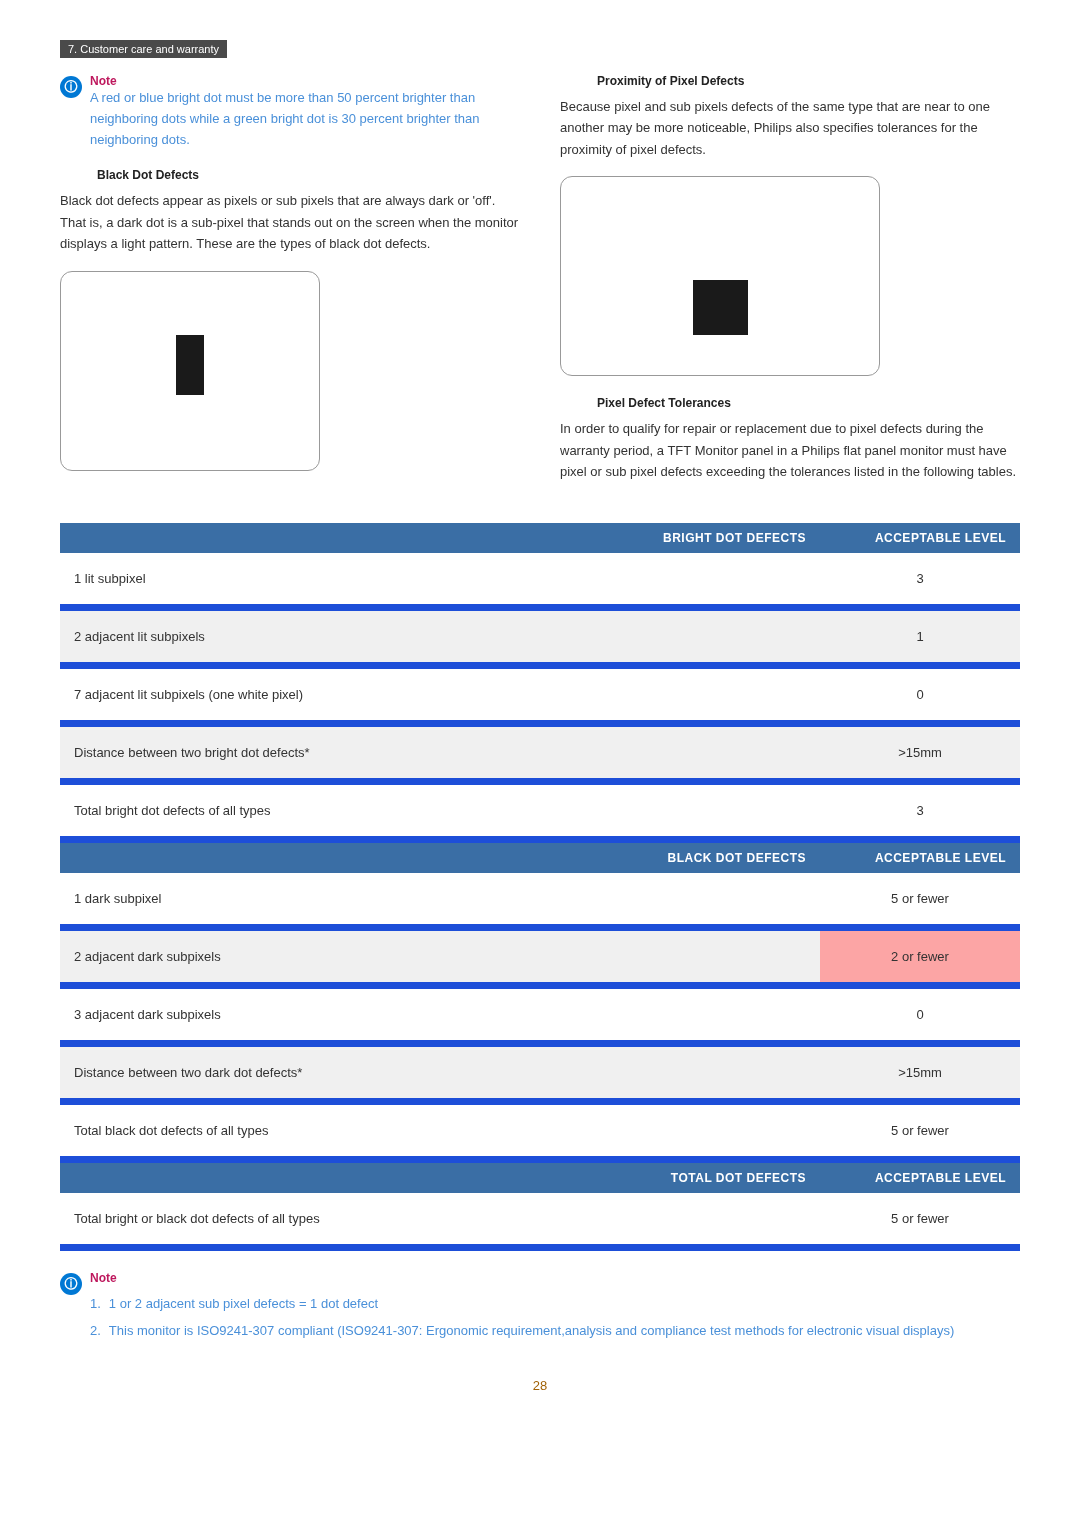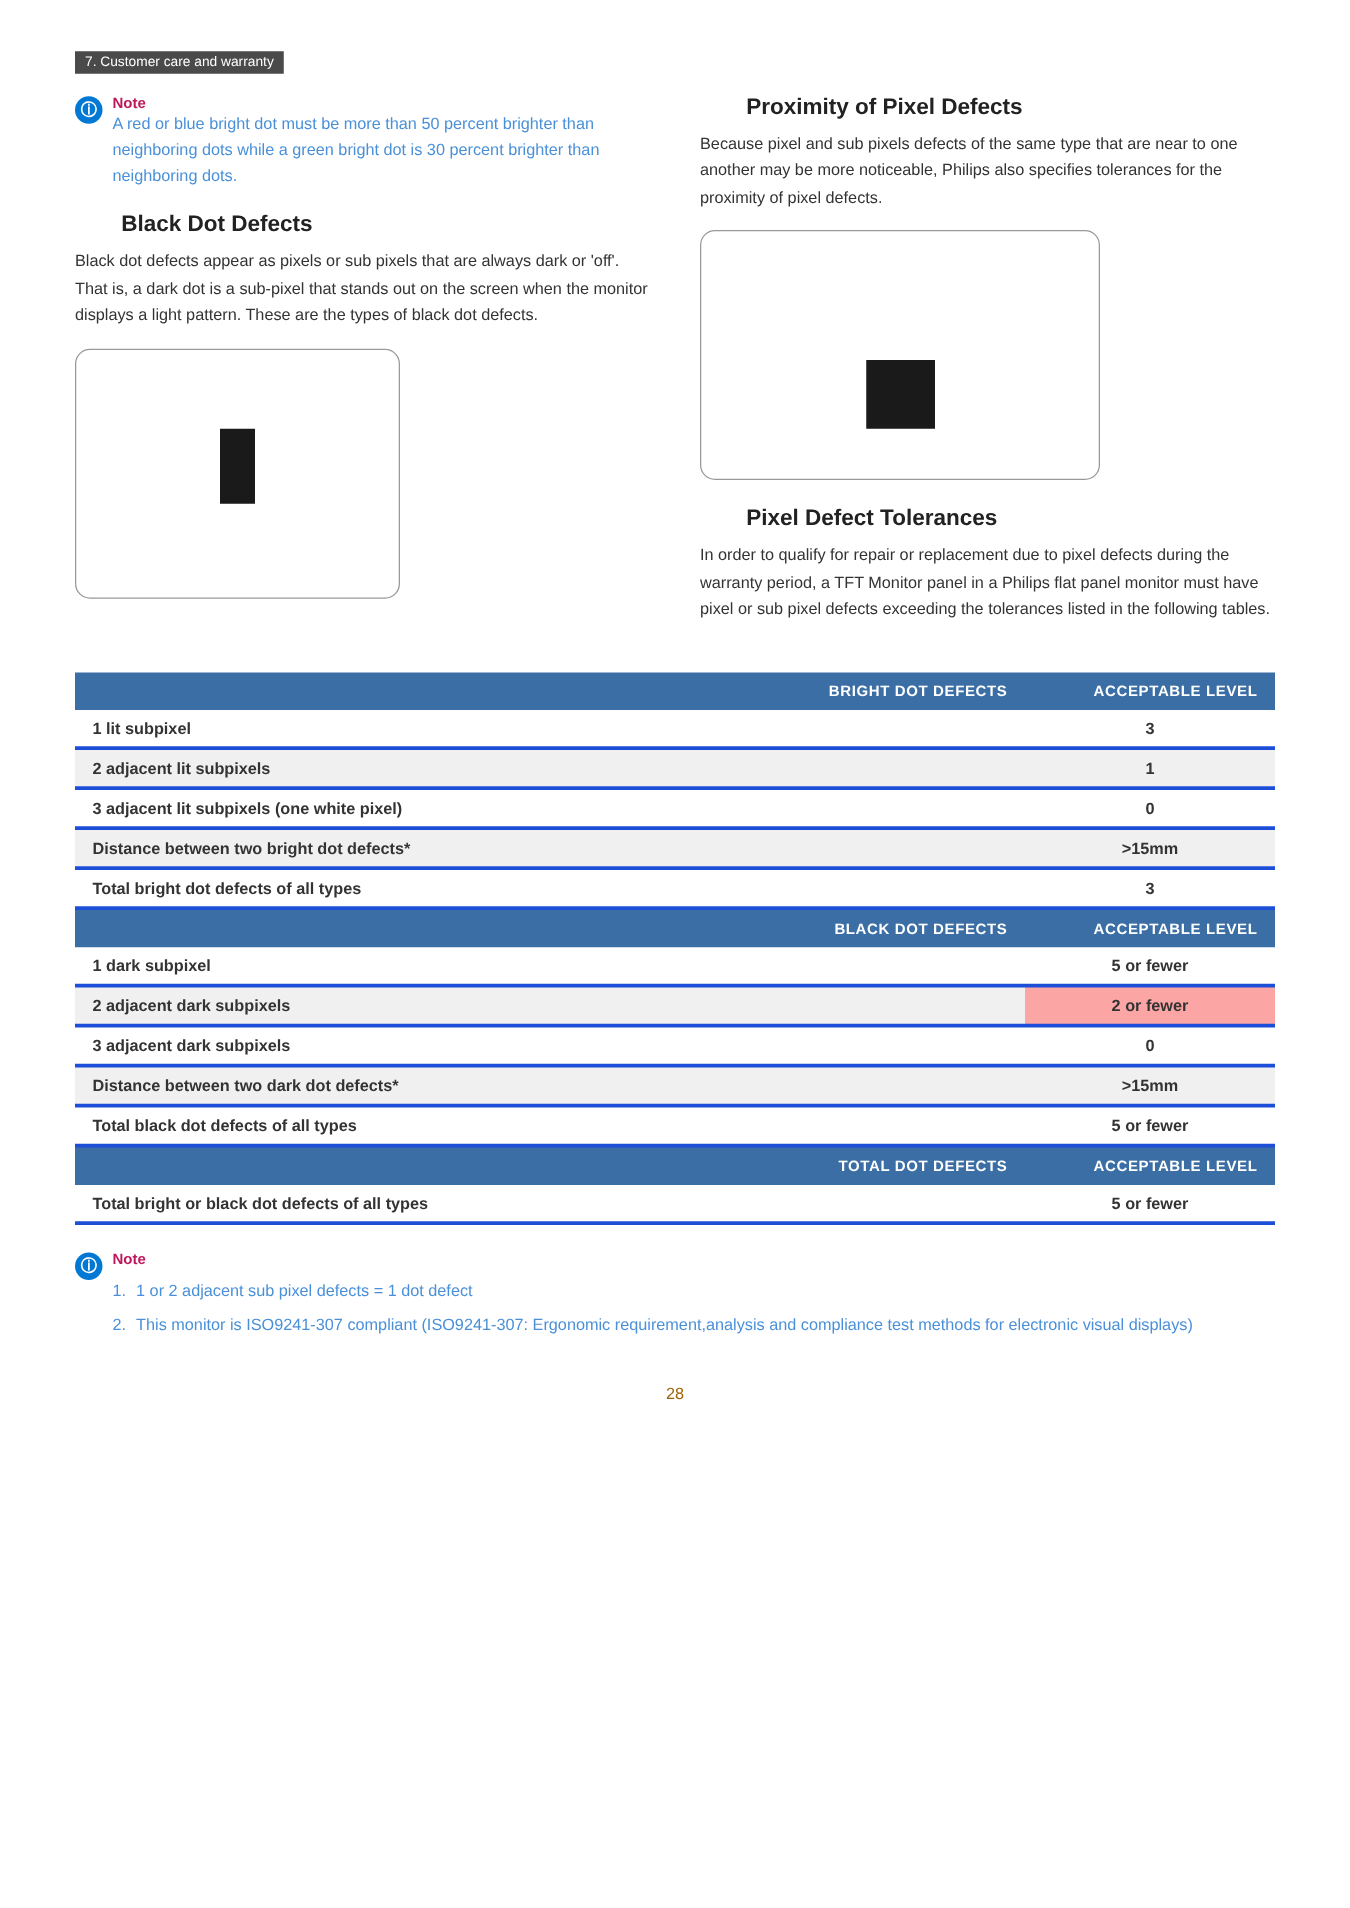--- a/index.html
+++ b/index.html
@@ -65,21 +65,21 @@
     }
 
     .note-text {
       color: #4a90d9;
       font-size: 13px;
       line-height: 1.6;
     }
 
     .subsection-title {
       font-weight: bold;
-      font-size: 18px;
+      font-size: 12px;
       margin-bottom: 8px;
       color: #222;
       padding-left: 37px;
     }
 
     .body-text {
       font-size: 13px;
       line-height: 1.65;
       color: #333;
       margin-bottom: 16px;
@@ -136,24 +136,23 @@
       background: #3a6ea5;
       color: white;
       font-size: 12px;
       font-weight: bold;
       padding: 8px 14px;
       text-align: right;
       letter-spacing: 0.5px;
     }
 
     .defect-table td {
-      padding: 7px 14px;
-      font-size: 13px;
-      border-bottom: 3px solid #1d4ed8;
-      font-weight: bold;
+      padding: 18px 14px;
+      font-size: 13px;
+      border-bottom: 7px solid #1d4ed8;
     }
 
     .defect-table tr:nth-child(even) td {
       background: #f0f0f0;
     }
 
     .defect-table tr:nth-child(odd) td {
       background: #ffffff;
     }
 
@@ -245,21 +244,21 @@
   <tbody id="bright-rows">
       <tr>
         <td style="background: rgb(255, 255, 255);">1 lit subpixel</td>
         <td style="text-align: center; background: rgb(255, 255, 255);">3</td>
       </tr>
       <tr>
         <td style="background: rgb(240, 240, 240);">2 adjacent lit subpixels</td>
         <td style="text-align: center; background: rgb(240, 240, 240);">1</td>
       </tr>
       <tr>
-        <td style="background: rgb(255, 255, 255);">3 adjacent lit subpixels (one white pixel)</td>
+        <td style="background: rgb(255, 255, 255);">7 adjacent lit subpixels (one white pixel)</td>
         <td style="text-align: center; background: rgb(255, 255, 255);">0</td>
       </tr>
       <tr>
         <td style="background: rgb(240, 240, 240);">Distance between two bright dot defects*</td>
         <td style="text-align: center; background: rgb(240, 240, 240);">&gt;15mm</td>
       </tr>
       <tr>
         <td style="background: rgb(255, 255, 255);">Total bright dot defects of all types</td>
         <td style="text-align: center; background: rgb(255, 255, 255);">3</td>
       </tr>

